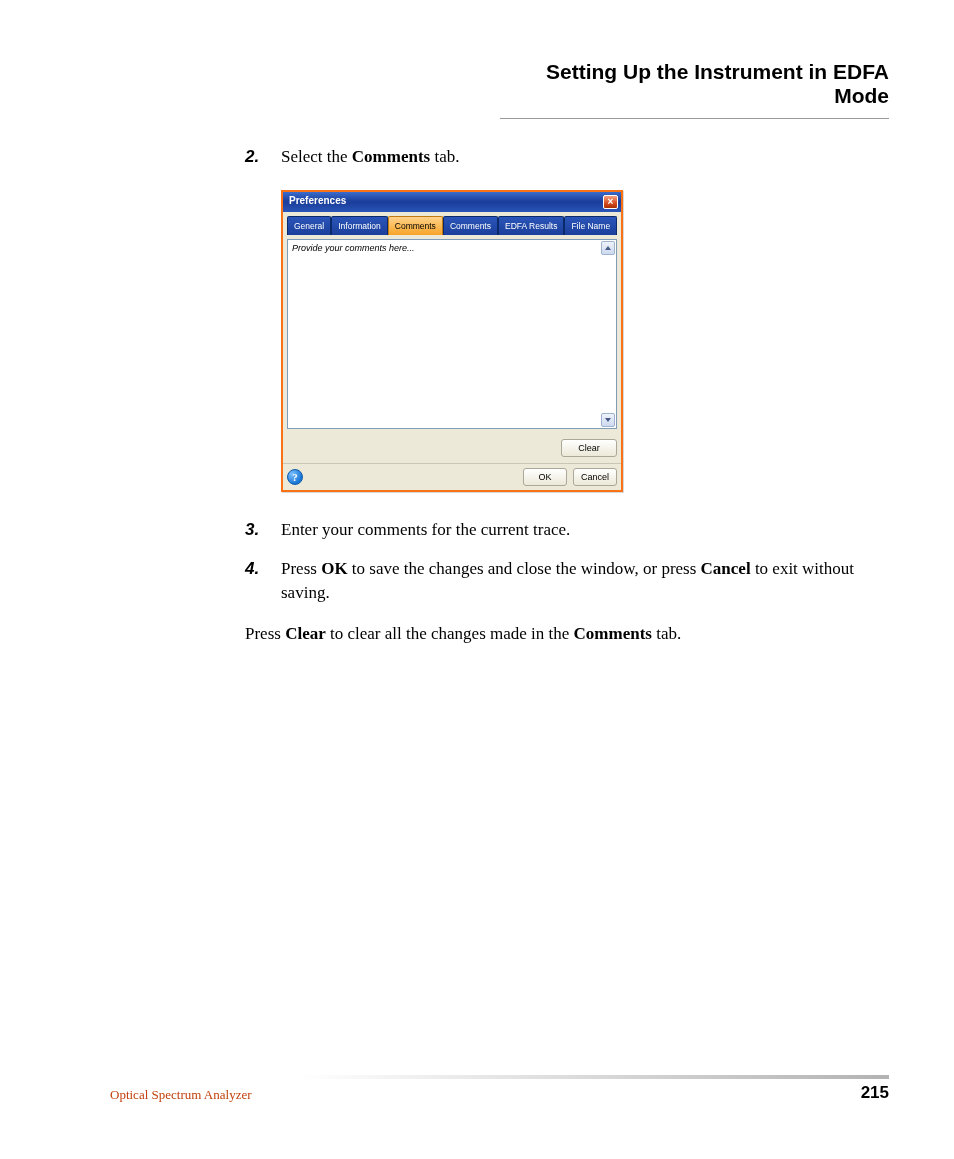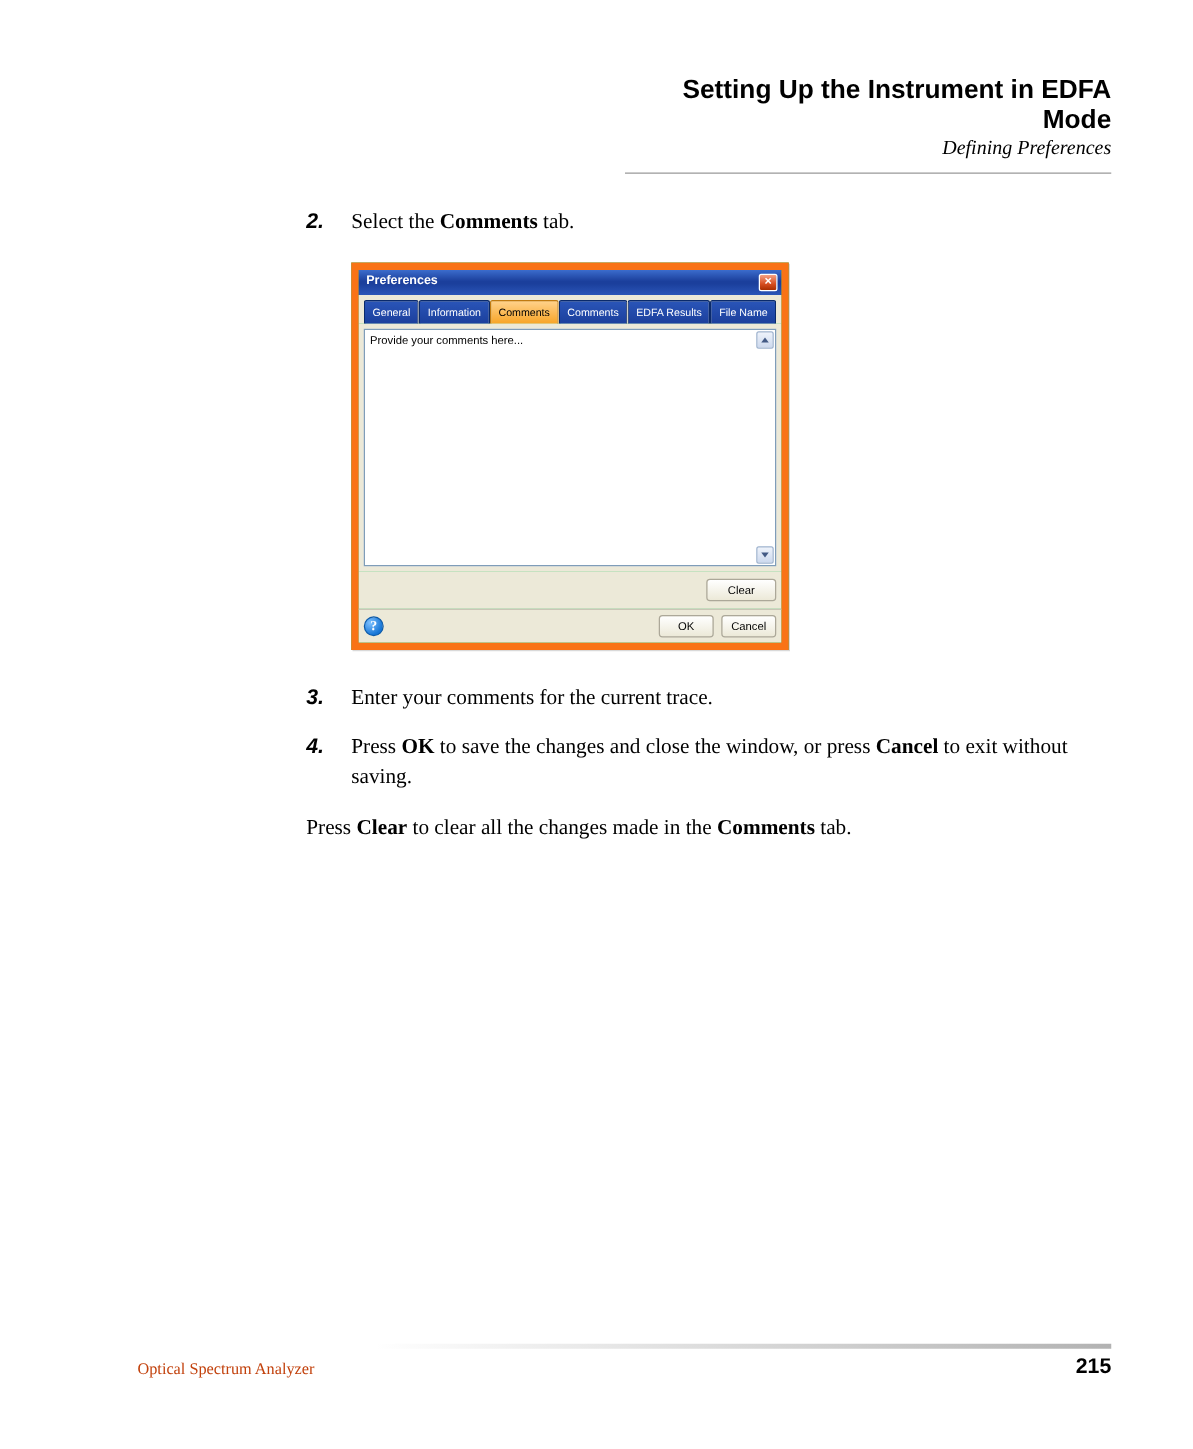--- a/index.html
+++ b/index.html
@@ -66,24 +66,24 @@
     line-height: 1.45;
     margin-top: 16px;
   }
 
   
   .dialog-wrap {
     margin: 20px 0 26px 36px;
   }
   .dialog {
     width: 338px;
-    border: 6px solid #f97316;
+    border: 2px solid #f97316;
     font-family: Tahoma, Verdana, sans-serif;
     font-size: 9px;
-    background: #22c55e;
+    background: #15803d;
     box-shadow: 1px 1px 0 rgba(0,0,0,0.15);
   }
   .titlebar {
     background: linear-gradient(to bottom, #3b6ccc 0%, #1b3f9c 45%, #1b3f9c 55%, #2a55b8 100%);
     color: #fff;
     display: flex;
     align-items: center;
     justify-content: space-between;
     padding: 2px 3px 2px 6px;
     font-weight: bold;
@@ -133,20 +133,21 @@
   }
   .textarea-box {
     position: relative;
     background: #fff;
     border: 1px solid #7f9db9;
     height: 190px;
     padding: 2px 18px 2px 4px;
     box-sizing: border-box;
     color: #000;
     font-size: 9px;
+    font-style: italic;
   }
   .scroll-up, .scroll-dn {
     position: absolute;
     right: 1px;
     width: 14px;
     height: 14px;
     background: linear-gradient(to bottom, #eef3fb, #cdd9ee);
     border: 1px solid #9db2ce;
     border-radius: 2px;
     box-sizing: border-box;
@@ -227,21 +228,20 @@
     background: linear-gradient(to right, rgba(170,170,170,0) 0%, rgba(170,170,170,0.9) 100%);
   }
 </style>
 </head>
 <body>
 
 <div class="page">
 
   <div class="header">
     <div class="header-title">Setting Up the Instrument in EDFA Mode</div>
-    <div class="header-sub">Defining Preferences</div>
   </div>
   <hr class="hr">
 
   <div class="steps">
 
     <div class="step">
       <div class="step-num">2.</div>
       <div class="step-body">
         <span>Select the </span><span class="bold">Comments</span><span> tab.</span>
       </div>

